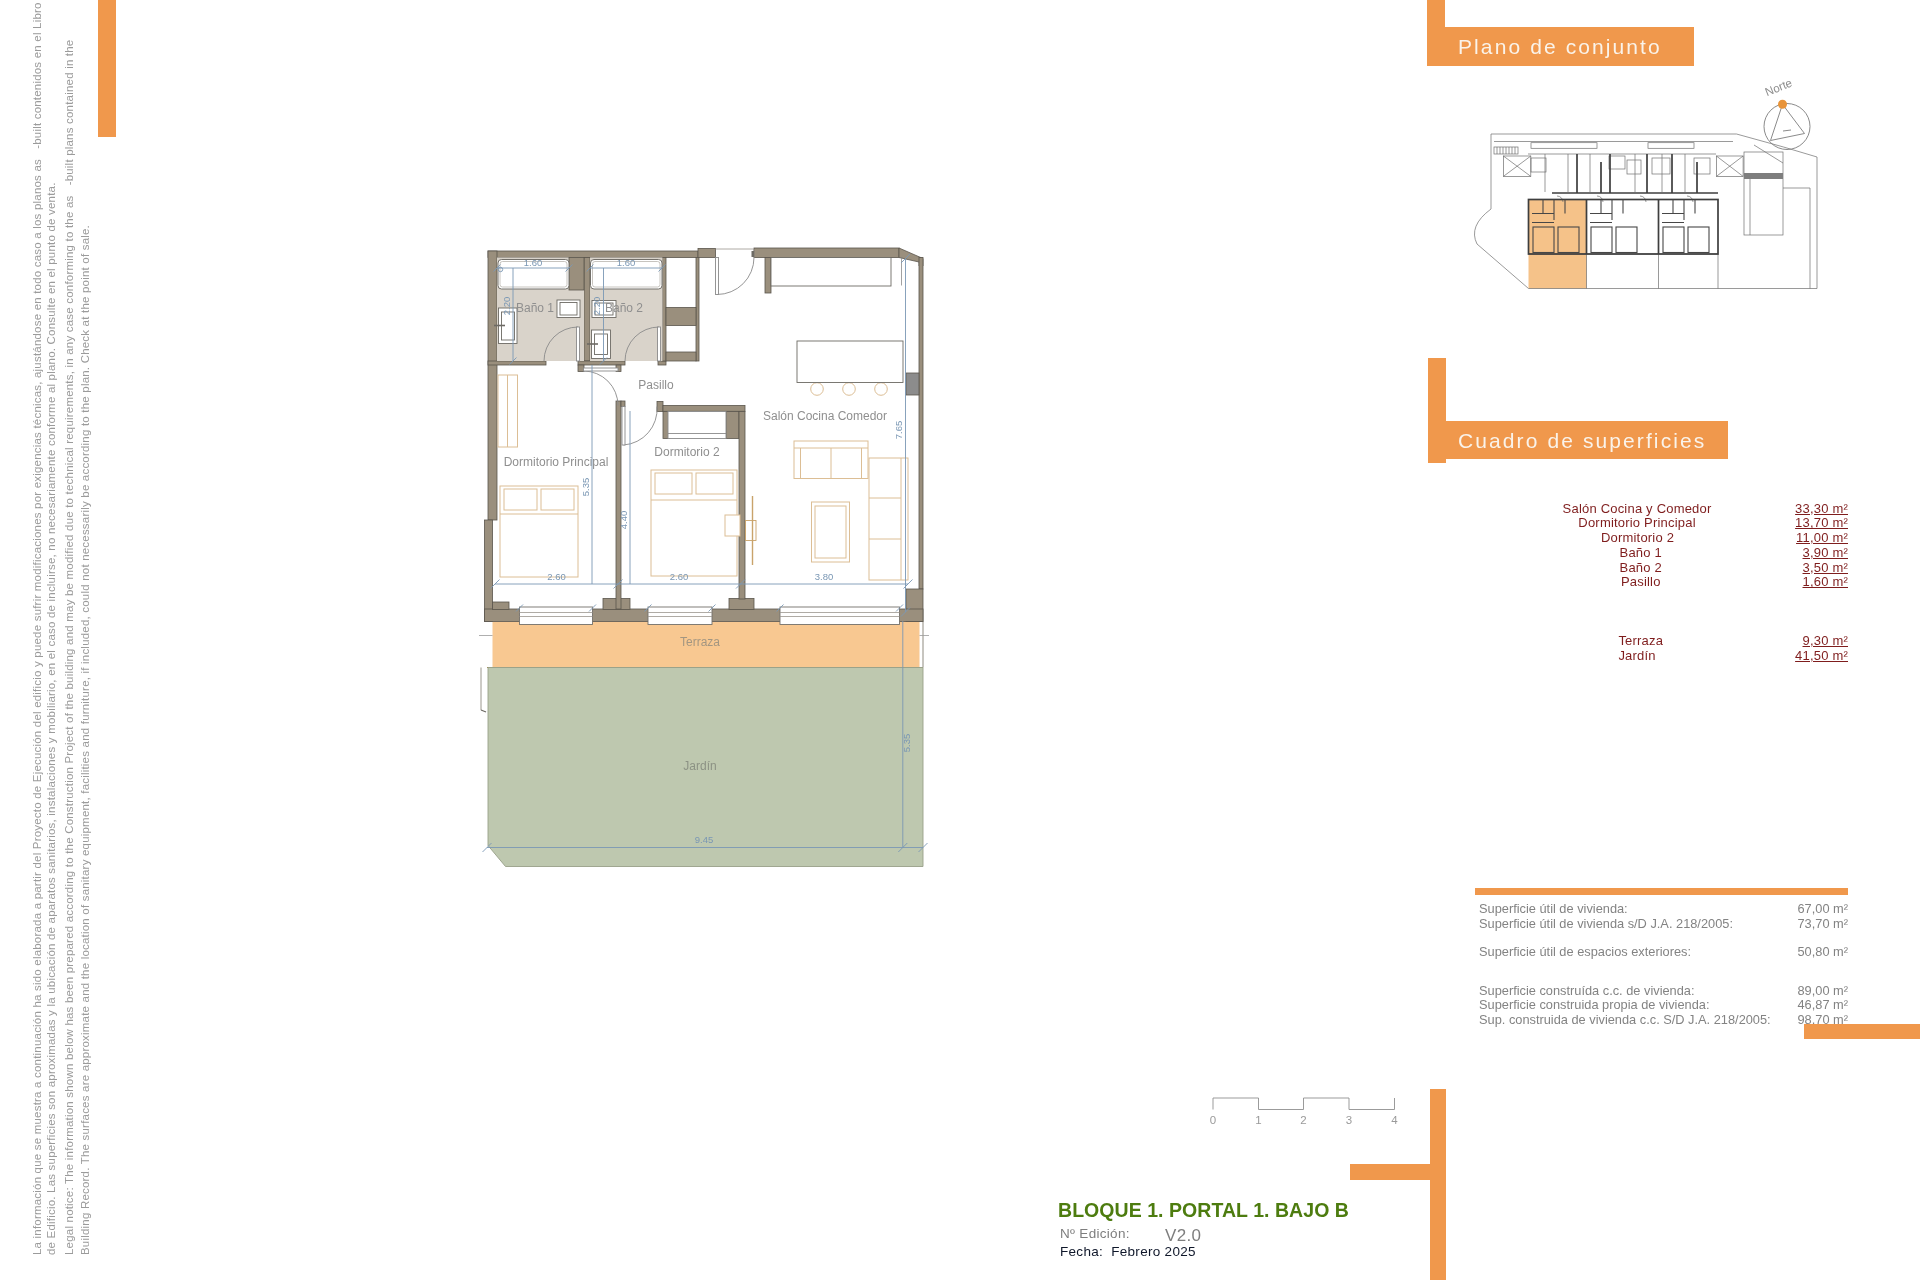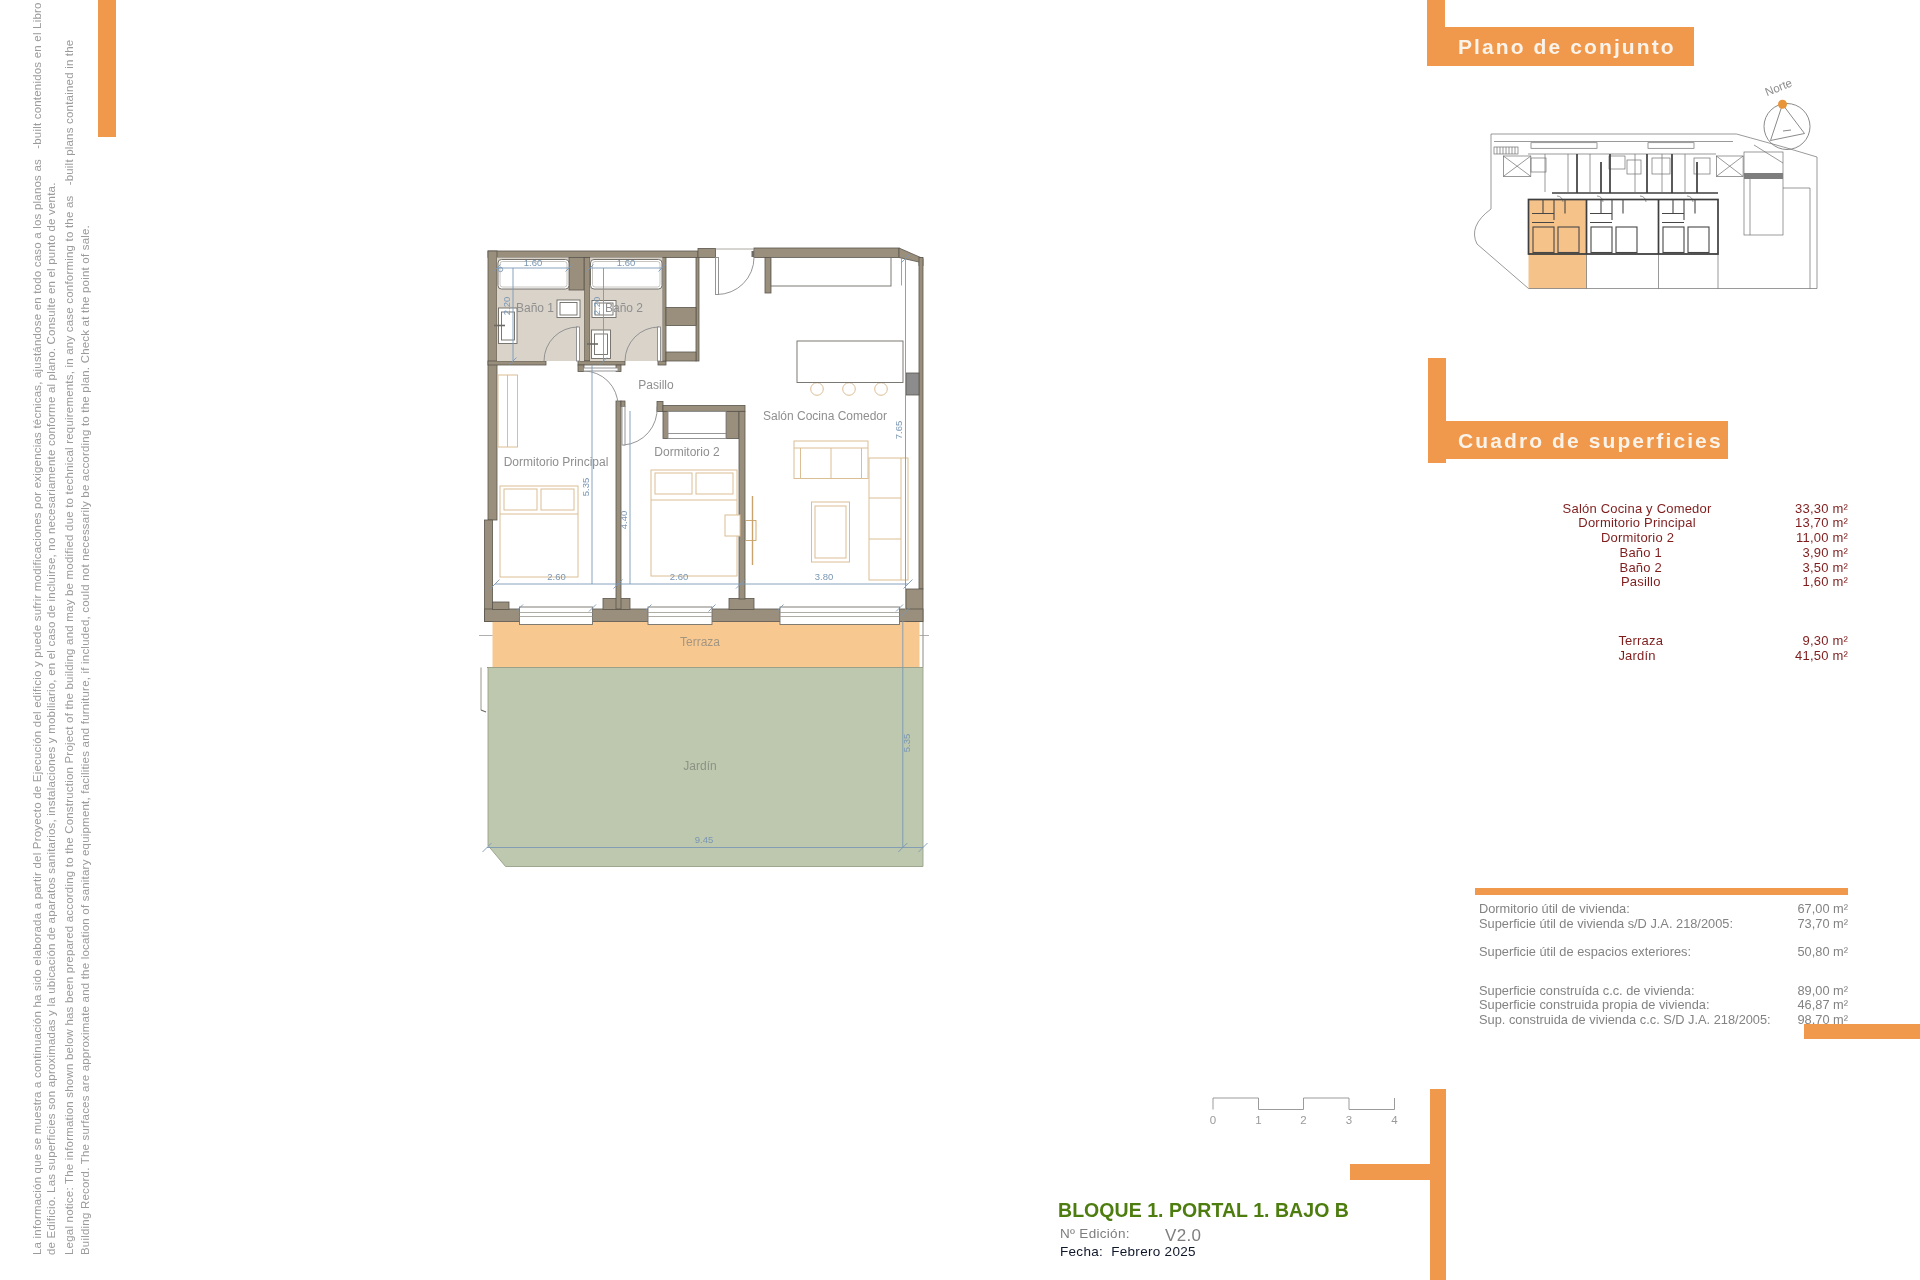--- a/index.html
+++ b/index.html
@@ -1,25 +1,25 @@
 <!DOCTYPE html>
 <html><head>
 <meta charset="utf-8">
 <style>
   html,body{margin:0;padding:0;background:#ffffff;}
   body{width:1920px;height:1280px;position:relative;overflow:hidden;font-family:"Liberation Sans",sans-serif;}
   .abs{position:absolute;}
   .vtext{position:absolute;transform-origin:0 0;transform:rotate(-90deg);white-space:nowrap;
          font-size:11.5px;color:#9b9b9b;letter-spacing:0.2px;}
-  .banner{position:absolute;background:#F0984C;color:#FAF3EA;font-size:21px;letter-spacing:2.1px;font-weight:bold;}
+  .banner{position:absolute;background:#F0984C;color:#FAF3EA;font-size:21px;letter-spacing:2.1px;}
   .obar{position:absolute;background:#F0984C;}
   .tbl{position:absolute;font-size:13px;color:#7f1d1d;letter-spacing:0.2px;text-align:center;}
   .tbl2{position:absolute;font-size:12.8px;color:#838383;letter-spacing:0;}
   .row{height:14.75px;line-height:14.75px;}
-  .row .r{float:right;}
+  .row .r{float:right;text-decoration:underline;}
   .srow{height:14.5px;line-height:14.5px;}
   .srow .r{float:right;}
 </style>
 </head>
 <body>
 
 <div class="vtext" style="left:31px;top:1255px;">La información que se muestra a continuación ha sido elaborada a partir del Proyecto de Ejecución del edificio y puede sufrir modificaciones por exigencias técnicas, ajustándose en todo caso a los planos as&nbsp;&nbsp;&nbsp;-built contenidos en el Libro</div>
 
 <div class="vtext" style="left:45px;top:1255px;">de Edificio. Las superficies son aproximadas y la ubicación de aparatos sanitarios, instalaciones y mobiliario, en el caso de incluirse, no necesariamente conforme al plano. Consulte en el punto de venta.</div>
 
@@ -44,21 +44,21 @@
   <div class="row"><span>Baño 1</span><span class="r">3,90 m²</span></div>
   <div class="row"><span>Baño 2</span><span class="r">3,50 m²</span></div>
   <div class="row"><span>Pasillo</span><span class="r">1,60 m²</span></div>
   <div class="row" style="margin-top:44px;"><span>Terraza</span><span class="r">9,30 m²</span></div>
   <div class="row"><span>Jardín</span><span class="r">41,50 m²</span></div>
 </div>
 
 <div class="obar" style="left:1475px;top:888px;width:373px;height:6.5px;"></div>
 
 <div class="tbl2" style="left:1479px;top:902px;width:369px;">
-  <div class="srow"><span>Dormitorio útil de vivienda:</span><span class="r">67,00 m²</span></div>
+  <div class="srow"><span>Superficie útil de vivienda:</span><span class="r">67,00 m²</span></div>
   <div class="srow"><span>Superficie útil de vivienda s/D J.A. 218/2005:</span><span class="r">73,70 m²</span></div>
   <div class="srow" style="margin-top:14px;"><span>Superficie útil de espacios exteriores:</span><span class="r">50,80 m²</span></div>
   <div class="srow" style="margin-top:24px;"><span>Superficie construída c.c. de vivienda:</span><span class="r">89,00 m²</span></div>
   <div class="srow"><span>Superficie construida propia de vivienda:</span><span class="r">46,87 m²</span></div>
   <div class="srow"><span>Sup. construida de vivienda c.c. S/D J.A. 218/2005:</span><span class="r">98,70 m²</span></div>
 </div>
 
 <div class="obar" style="left:1804px;top:1024px;width:116px;height:15px;"></div>
 
 <div class="obar" style="left:1430px;top:1089px;width:16px;height:191px;"></div>

